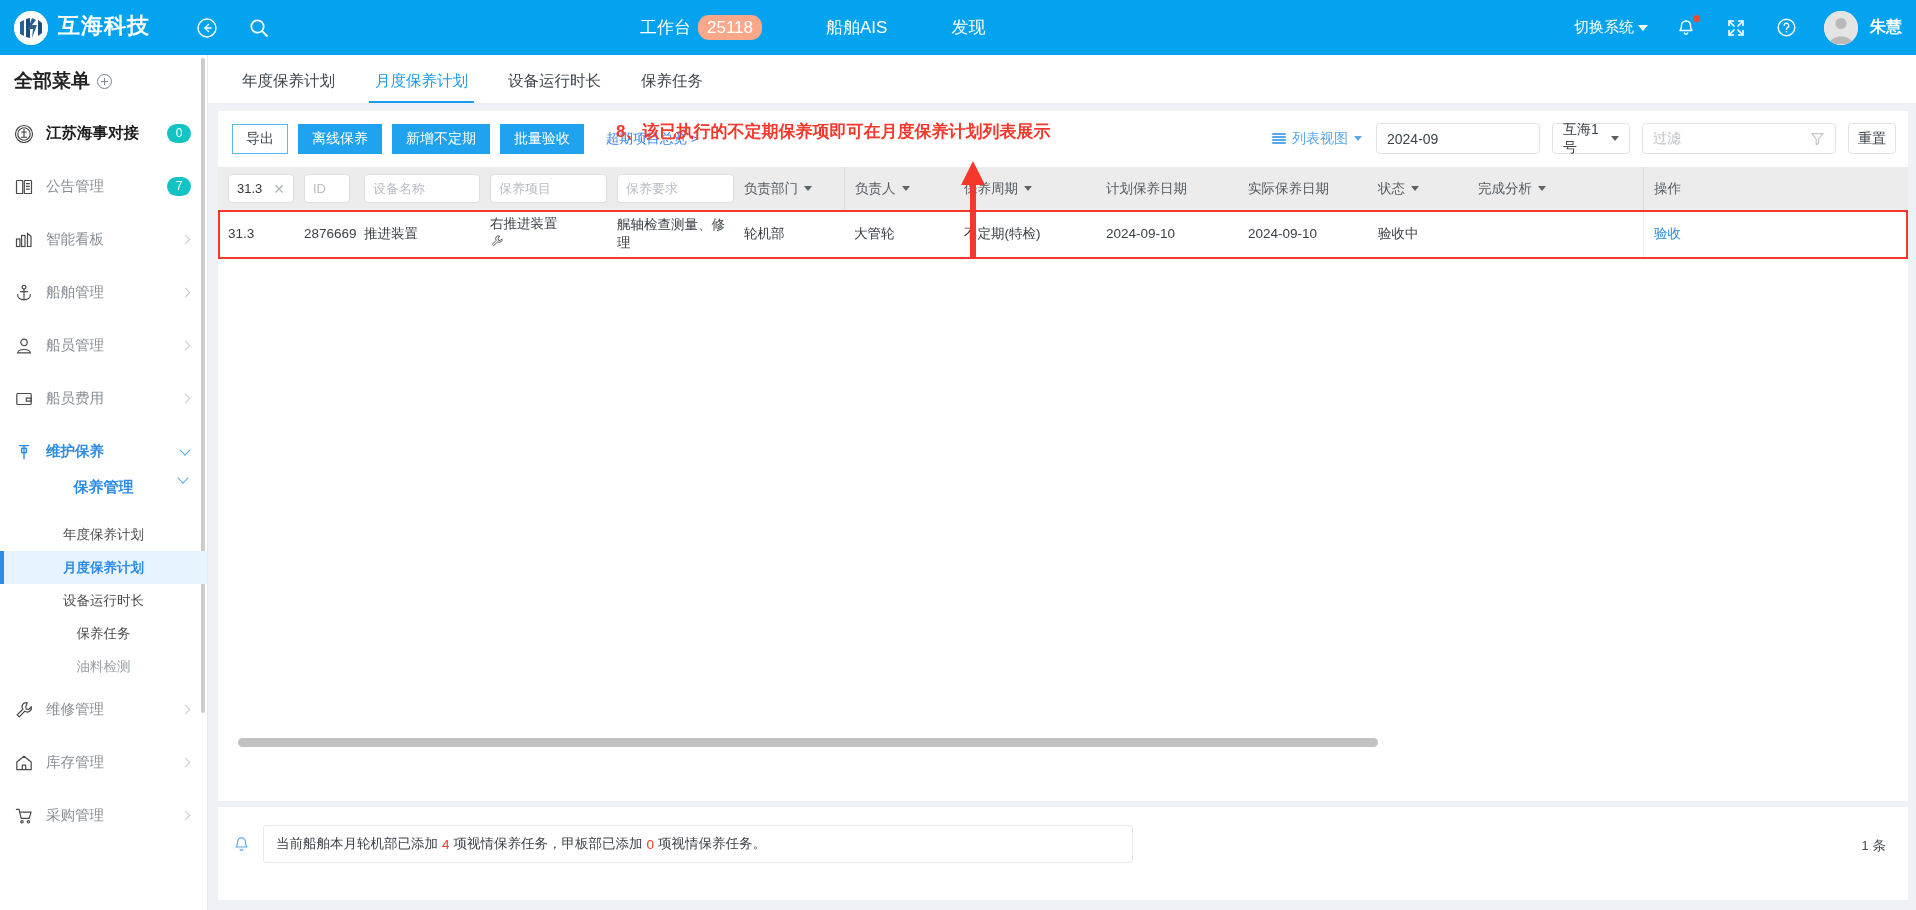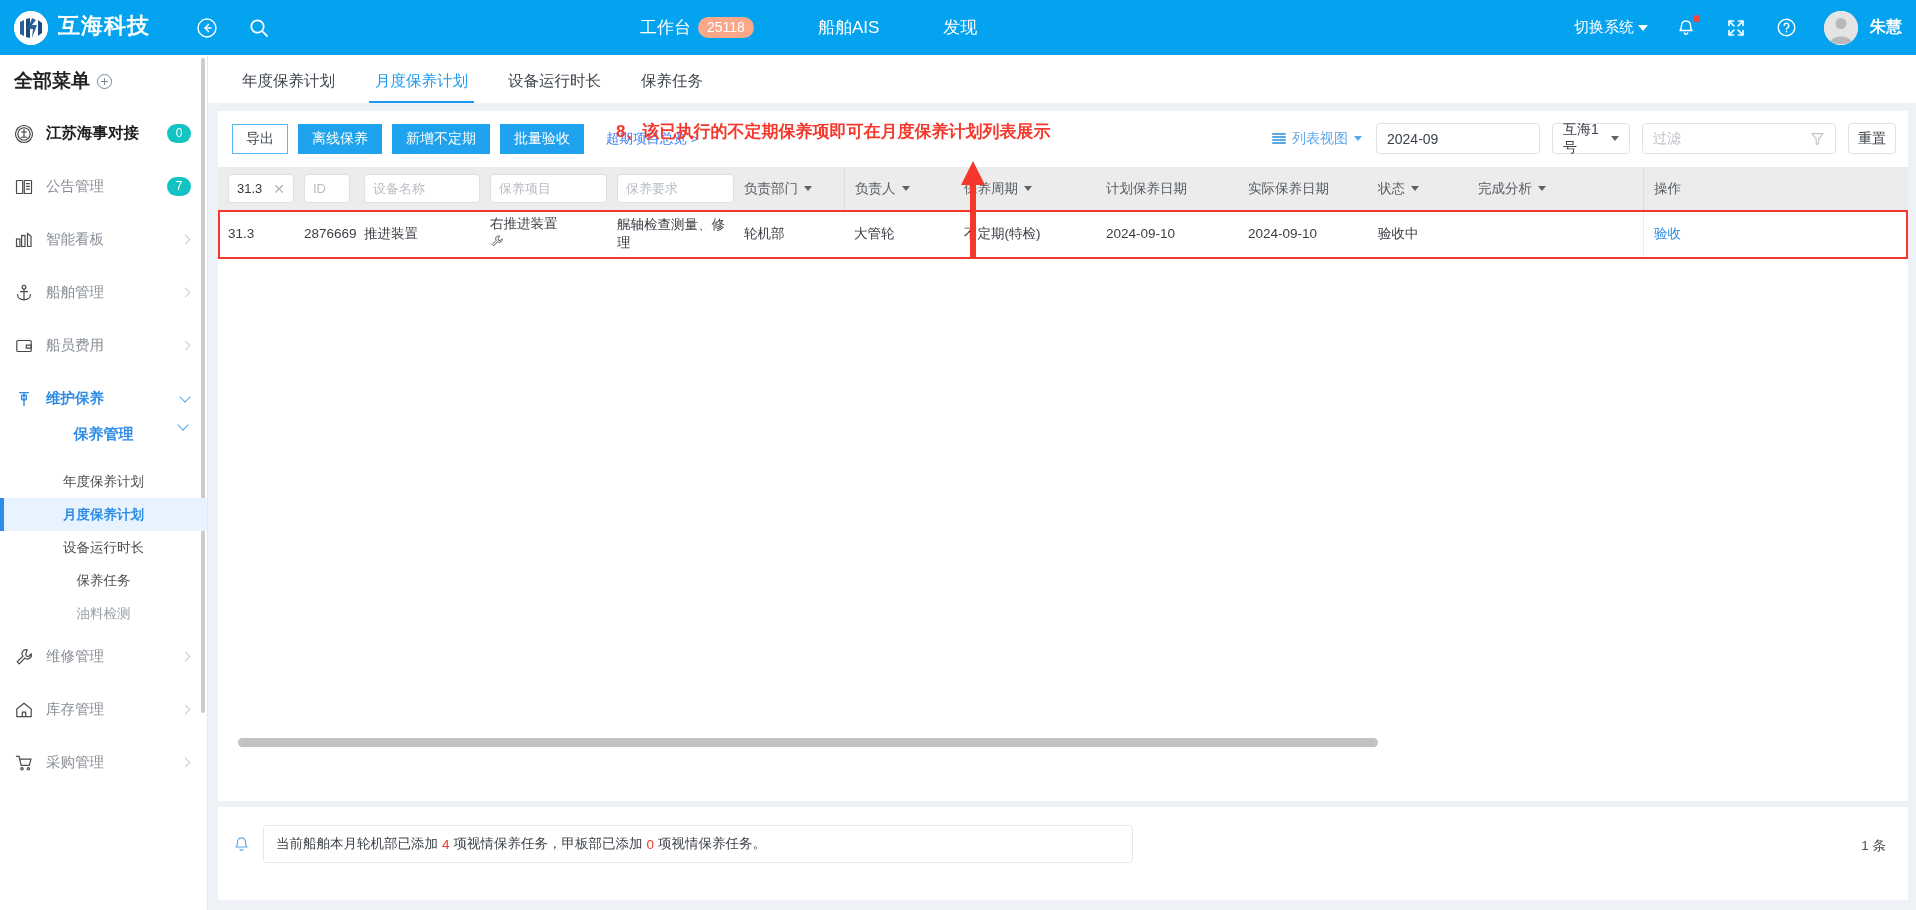--- a/index.html
+++ b/index.html
@@ -35,21 +35,21 @@
 
   .hdr-center {
     position: absolute; left: 640px; top: 0; height: 55px;
     display: flex; align-items: center; gap: 64px;
   }
   .hdr-link {
     color: #fff; font-size: 17px; cursor: pointer; display: flex;
     align-items: center; gap: 7px; white-space: nowrap;
   }
   .badge-count {
-    background: #fba88a; color: #fff; font-size: 14px;
+    background: #fba88a; color: #fff; font-size: 17px;
     border-radius: 11px; padding: 2px 9px; line-height: 1.25;
   }
 
   .hdr-right {
     position: absolute; right: 14px; top: 0; height: 55px;
     display: flex; align-items: center; gap: 26px;
   }
   .switch-sys {
     color: #fff; font-size: 15px; cursor: pointer;
     display: flex; align-items: center; gap: 4px; white-space: nowrap;
@@ -423,20 +423,30 @@
         <circle cx="10" cy="4.2" r="1.9"></circle>
         <path d="M10 6.1 V16.5"></path>
           <path d="M6.4 8.6 H13.6"></path>
         <path d="M3.6 11.6 C3.6 15 6.6 16.8 10 16.8 C13.4 16.8 16.4 15 16.4 11.6"></path>
       </svg>
     </span>
     <span class="nav-label">船舶管理</span>
     <i class="chev-r"></i>
   </div>
 
+  <div class="nav-item">
+    <span class="nav-ico">
+      <svg width="20" height="20" viewBox="0 0 20 20" fill="none" stroke="#4a4a4a" stroke-width="1.2">
+        <circle cx="10" cy="6.4" r="3.2"></circle>
+        <path d="M3.6 16.8 C4.4 12.4 15.6 12.4 16.4 16.8 Z"></path>
+      </svg>
+    </span>
+    <span class="nav-label">船员管理</span>
+    <i class="chev-r"></i>
+  </div>
 
   <div class="nav-item">
     <span class="nav-ico">
       <svg width="20" height="20" viewBox="0 0 20 20" fill="none" stroke="#4a4a4a" stroke-width="1.2">
         <rect x="2.8" y="4.5" width="14.4" height="11" rx="1"></rect>
         <path d="M12.3 9.2 H17.2 V12.2 H12.3 Z"></path>
       </svg>
     </span>
     <span class="nav-label">船员费用</span>
     <i class="chev-r"></i>

